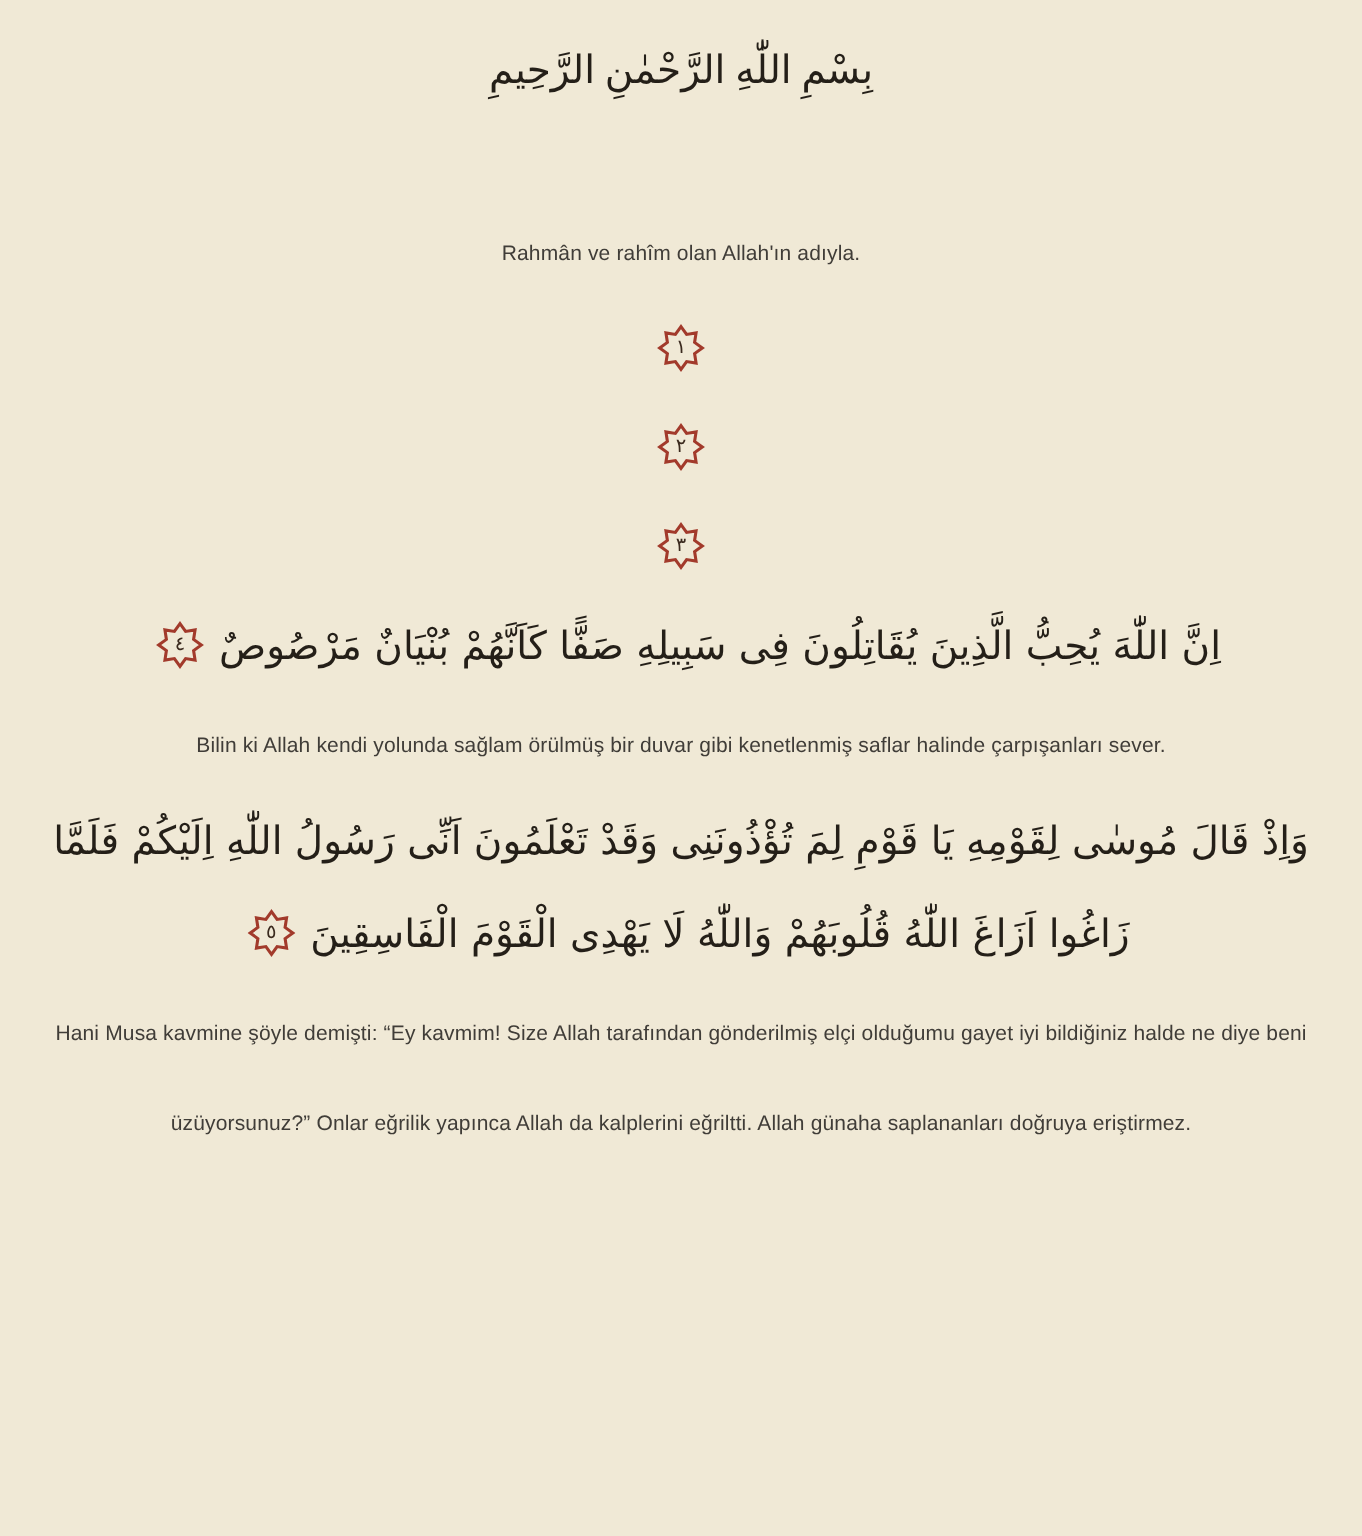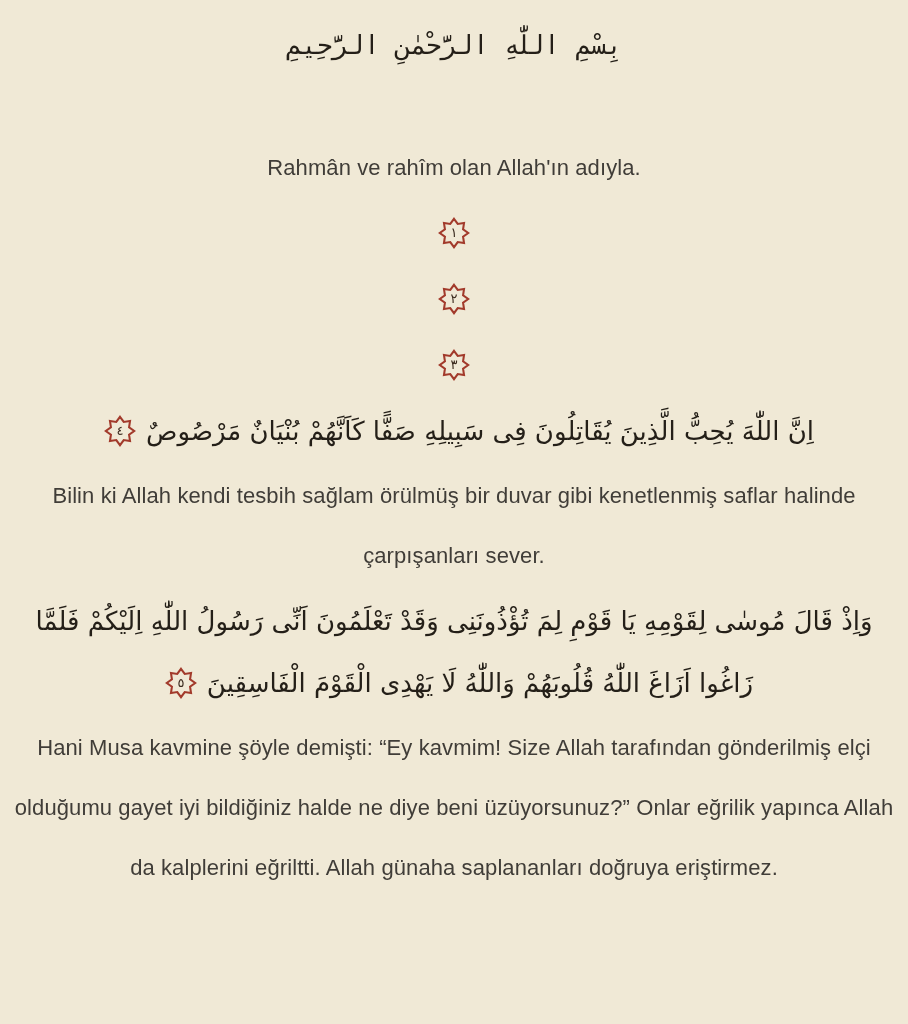--- a/index.html
+++ b/index.html
@@ -11,30 +11,30 @@
     width: 908px;
     min-height: 1024px;
     margin: 0 auto;
     box-sizing: border-box;
     padding: 14px 8px 30px;
     background: #f0e9d6;
   }
   .basmala {
     direction: rtl;
     text-align: center;
-    font-family: Liberation Mono, monospace;
+    font-family: Liberation Serif, serif;
     font-size: 26px;
     line-height: 58px;
     color: #241f18;
     margin: 4px 0 62px;
   }
   .turkish {
     text-align: center;
     font-family: "Liberation Sans", sans-serif;
-    font-size: 22px;
+    font-size: 14px;
     line-height: 60px;
     letter-spacing: 0.1px;
     color: #403d38;
     margin: 0;
   }
   .arabic-line {
     direction: rtl;
     text-align: center;
     font-family: "DejaVu Sans", sans-serif;
     font-size: 26px;
@@ -91,21 +91,21 @@
     <span class="marker"><svg viewBox="0 0 36 36">
           <polygon points="18,2 22.2,7.8 29.3,6.7 28.2,13.8 34,18 28.2,22.2 29.3,29.3 22.2,28.2 18,34 13.8,28.2 6.7,29.3 7.8,22.2 2,18 7.8,13.8 6.7,6.7 13.8,7.8" fill="none" stroke="#a23a2b" stroke-width="2.3"></polygon>
         </svg><span class="digit">٣</span></span>
   </div>
 
   <div class="arabic-line" dir="rtl">
     <span>اِنَّ اللّٰهَ يُحِبُّ الَّذِينَ يُقَاتِلُونَ فِى سَبِيلِهِ صَفًّا كَاَنَّهُمْ بُنْيَانٌ مَرْصُوصٌ</span><span class="marker"><svg viewBox="0 0 36 36">
           <polygon points="18,2 22.2,7.8 29.3,6.7 28.2,13.8 34,18 28.2,22.2 29.3,29.3 22.2,28.2 18,34 13.8,28.2 6.7,29.3 7.8,22.2 2,18 7.8,13.8 6.7,6.7 13.8,7.8" fill="none" stroke="#a23a2b" stroke-width="2.3"></polygon>
         </svg><span class="digit">٤</span></span>
   </div>
-  <p class="turkish">Bilin ki Allah kendi tesbih sağlam örülmüş bir duvar gibi kenetlenmiş saflar halinde çarpışanları sever.</p>
+  <p class="turkish">Bilin ki Allah kendi yolunda sağlam örülmüş bir duvar gibi kenetlenmiş saflar halinde çarpışanları sever.</p>
 
   <div class="arabic-line" dir="rtl">
     <span>وَاِذْ قَالَ مُوسٰى لِقَوْمِهِ يَا قَوْمِ لِمَ تُؤْذُونَنِى وَقَدْ تَعْلَمُونَ اَنِّى رَسُولُ اللّٰهِ اِلَيْكُمْ فَلَمَّا زَاغُوا اَزَاغَ اللّٰهُ قُلُوبَهُمْ وَاللّٰهُ لَا يَهْدِى الْقَوْمَ الْفَاسِقِينَ</span><span class="marker"><svg viewBox="0 0 36 36">
           <polygon points="18,2 22.2,7.8 29.3,6.7 28.2,13.8 34,18 28.2,22.2 29.3,29.3 22.2,28.2 18,34 13.8,28.2 6.7,29.3 7.8,22.2 2,18 7.8,13.8 6.7,6.7 13.8,7.8" fill="none" stroke="#a23a2b" stroke-width="2.3"></polygon>
         </svg><span class="digit">٥</span></span>
   </div>
   <p class="turkish">Hani Musa kavmine şöyle demişti: “Ey kavmim! Size Allah tarafından gönderilmiş elçi olduğumu gayet iyi bildiğiniz halde ne diye beni üzüyorsunuz?” Onlar eğrilik yapınca Allah da kalplerini eğriltti. Allah günaha saplananları doğruya eriştirmez.</p>
 
 </div>
 

